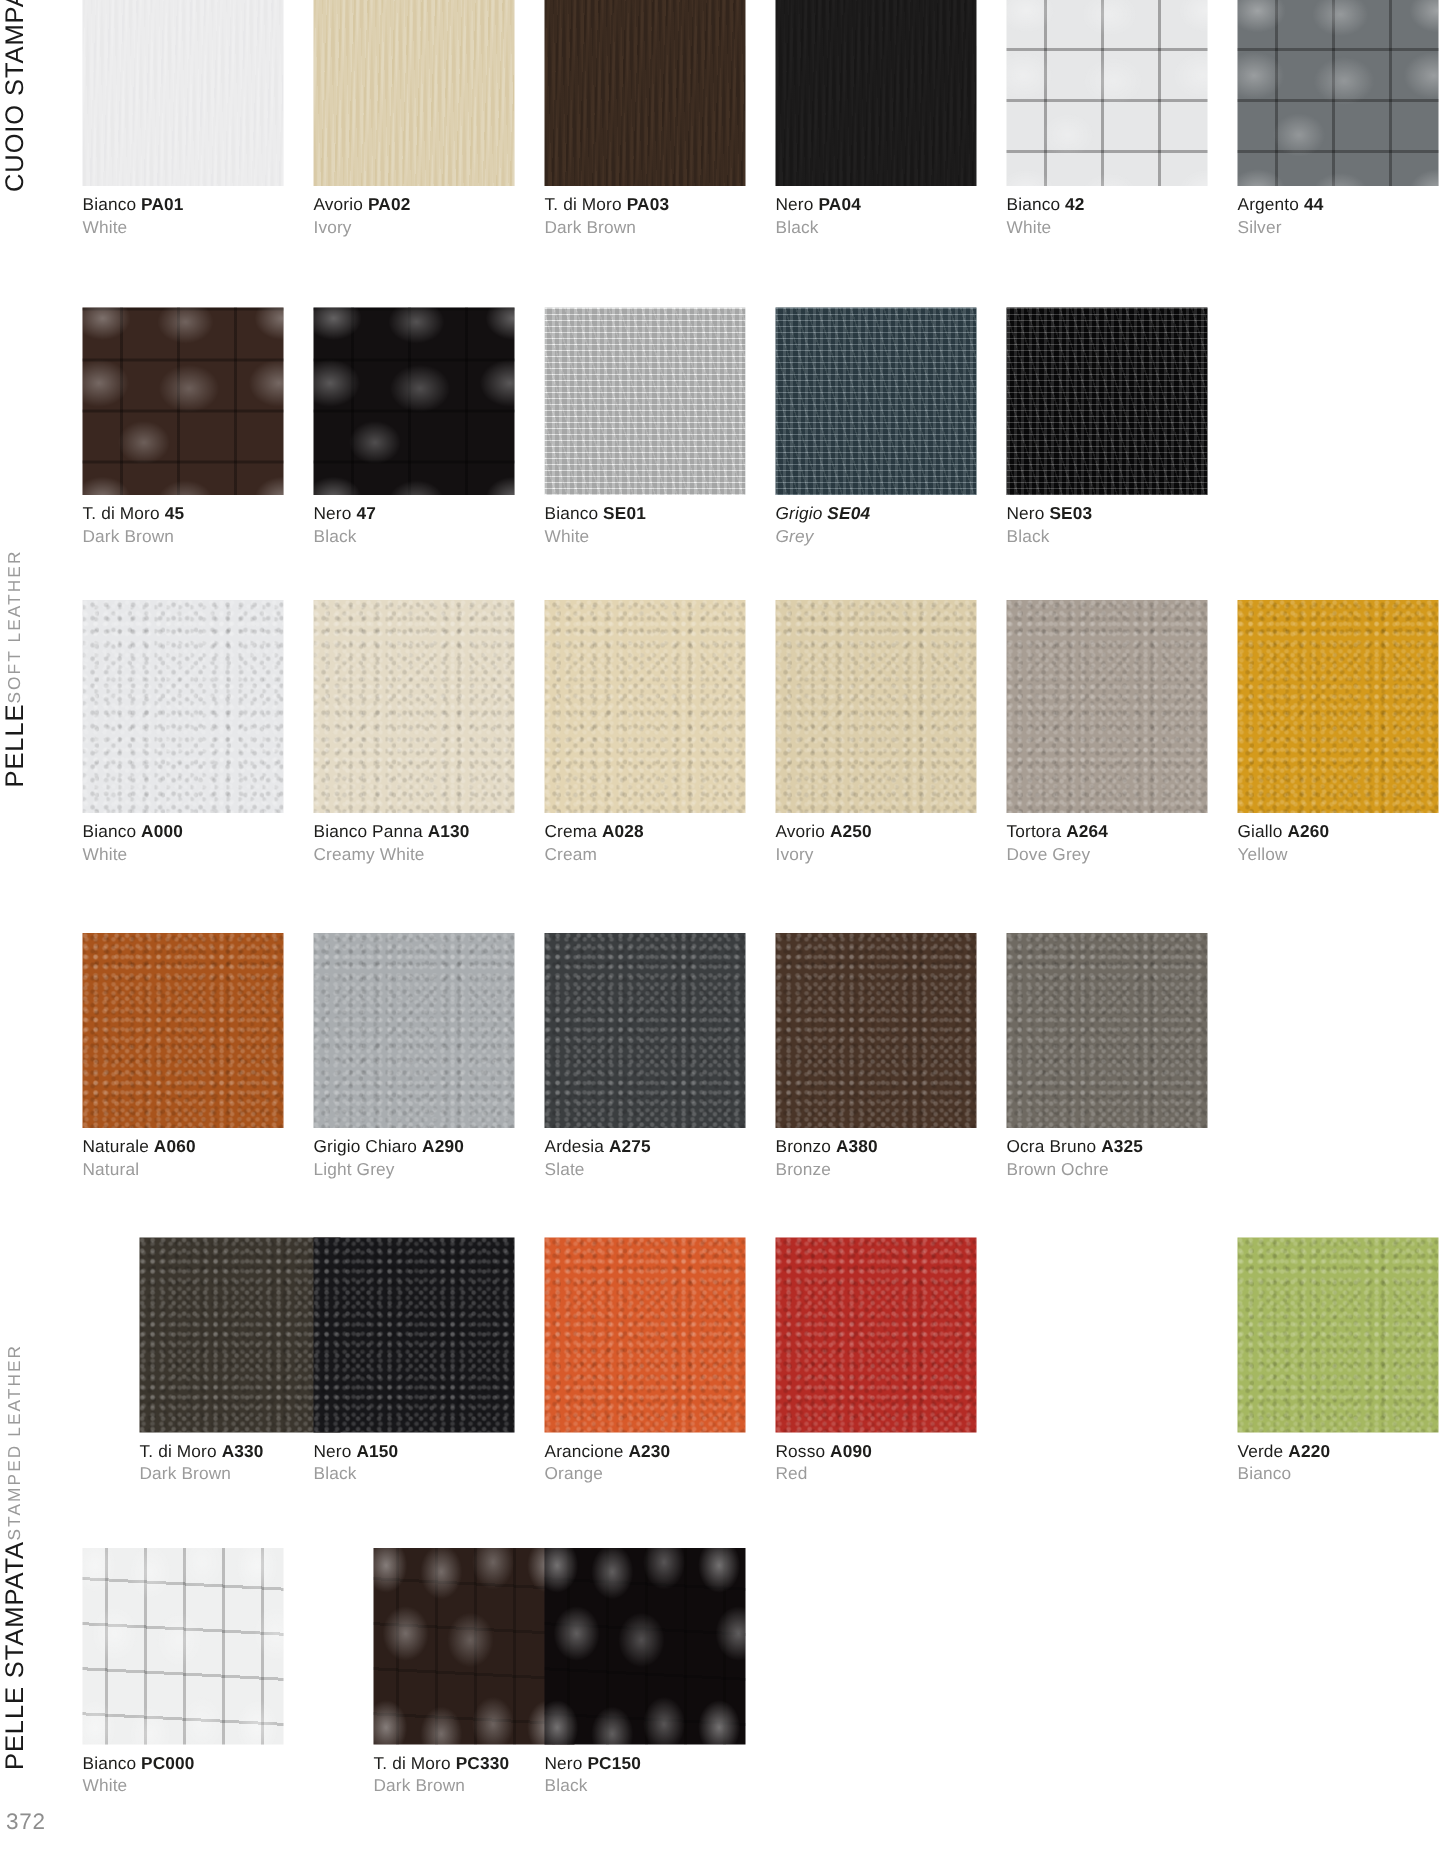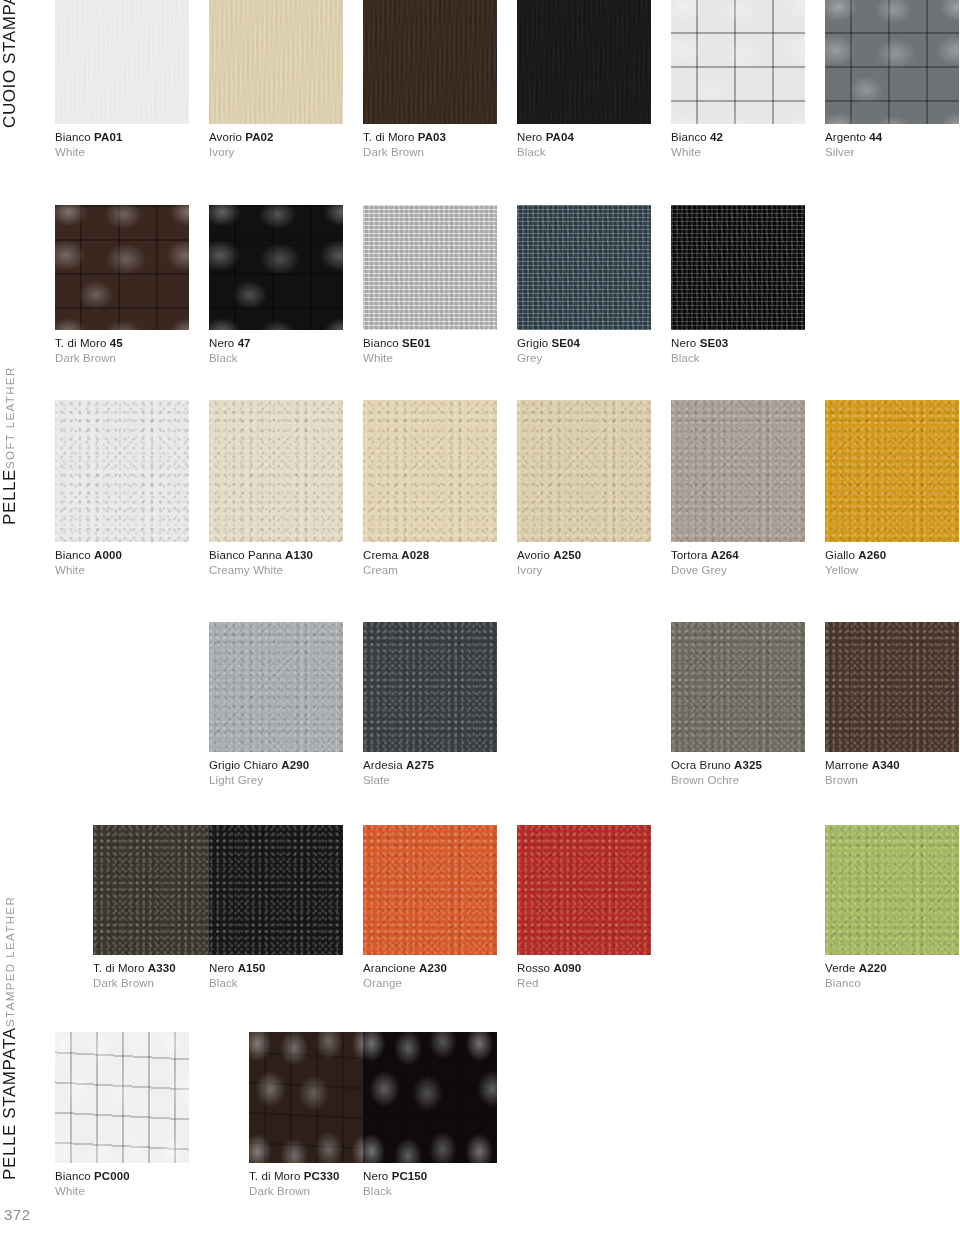--- a/index.html
+++ b/index.html
@@ -183,21 +183,21 @@
             <div class="cap-en">Black</div>
           </div>
         </div>
         <div class="cell" style="left: 308px;">
           <div class="swatch tx-lizard" style="height: 125px; background: rgb(238, 239, 239);"></div>
           <div class="caption">
             <div class="cap-it"><span>Bianco</span> <b>SE01</b></div>
             <div class="cap-en">White</div>
           </div>
         </div>
-        <div class="cell" style="left: 462px;">
+        <div class="cell" style="left: 462px; font-style: italic;">
           <div class="swatch tx-lizard" style="height: 125px; background: rgb(60, 83, 94);"></div>
           <div class="caption">
             <div class="cap-it"><span>Grigio</span> <b>SE04</b></div>
             <div class="cap-en">Grey</div>
           </div>
         </div>
         <div class="cell" style="left: 616px;">
           <div class="swatch tx-lizard" style="height: 125px; background: rgb(12, 12, 13);"></div>
           <div class="caption">
             <div class="cap-it"><span>Nero</span> <b>SE03</b></div>
@@ -247,46 +247,53 @@
         </div>
         <div class="cell" style="left: 770px;">
           <div class="swatch tx-soft" style="height: 142px; background: rgb(212, 154, 28);"></div>
           <div class="caption">
             <div class="cap-it"><span>Giallo</span> <b>A260</b></div>
             <div class="cap-en">Yellow</div>
           </div>
         </div>
       </div>
       <div class="row" style="top: 622px; width: 924px; height: 166px;">
+        <div class="cell" style="left: 0px;">
+          <div class="swatch tx-soft" style="height: 130px; background: rgb(169, 84, 28);"></div>
+          <div class="caption">
+            <div class="cap-it"><span>Naturale</span> <b>A060</b></div>
+            <div class="cap-en">Natural</div>
+          </div>
+        </div>
         <div class="cell" style="left: 154px;">
           <div class="swatch tx-soft" style="height: 130px; background: rgb(169, 173, 176);"></div>
           <div class="caption">
             <div class="cap-it"><span>Grigio Chiaro</span> <b>A290</b></div>
             <div class="cap-en">Light Grey</div>
           </div>
         </div>
         <div class="cell" style="left: 308px;">
           <div class="swatch tx-soft" style="height: 130px; background: rgb(59, 62, 64);"></div>
           <div class="caption">
             <div class="cap-it"><span>Ardesia</span> <b>A275</b></div>
             <div class="cap-en">Slate</div>
           </div>
         </div>
+        <div class="cell" style="left: 462px;">
+          <div class="swatch tx-soft" style="height: 130px; background: rgb(74, 53, 40);"></div>
+          <div class="caption">
+            <div class="cap-it"><span>Bronzo</span> <b>A380</b></div>
+            <div class="cap-en">Bronze</div>
+          </div>
+        </div>
         <div class="cell" style="left: 616px;">
           <div class="swatch tx-soft" style="height: 130px; background: rgb(111, 106, 98);"></div>
           <div class="caption">
             <div class="cap-it"><span>Ocra Bruno</span> <b>A325</b></div>
             <div class="cap-en">Brown Ochre</div>
-          </div>
-        </div>
-        <div class="cell" style="left: 770px;">
-          <div class="swatch tx-soft" style="height: 130px; background: rgb(74, 55, 44);"></div>
-          <div class="caption">
-            <div class="cap-it"><span>Marrone</span> <b>A340</b></div>
-            <div class="cap-en">Brown</div>
           </div>
         </div>
       </div>
       <div class="row" style="top: 825px; width: 924px; height: 166px;">
         <div class="cell" style="left: 0px; margin-left: 38px;">
           <div class="swatch tx-soft" style="height: 130px; background: rgb(59, 54, 46);"></div>
           <div class="caption">
             <div class="cap-it"><span>T. di Moro</span> <b>A330</b></div>
             <div class="cap-en">Dark Brown</div>
           </div>

